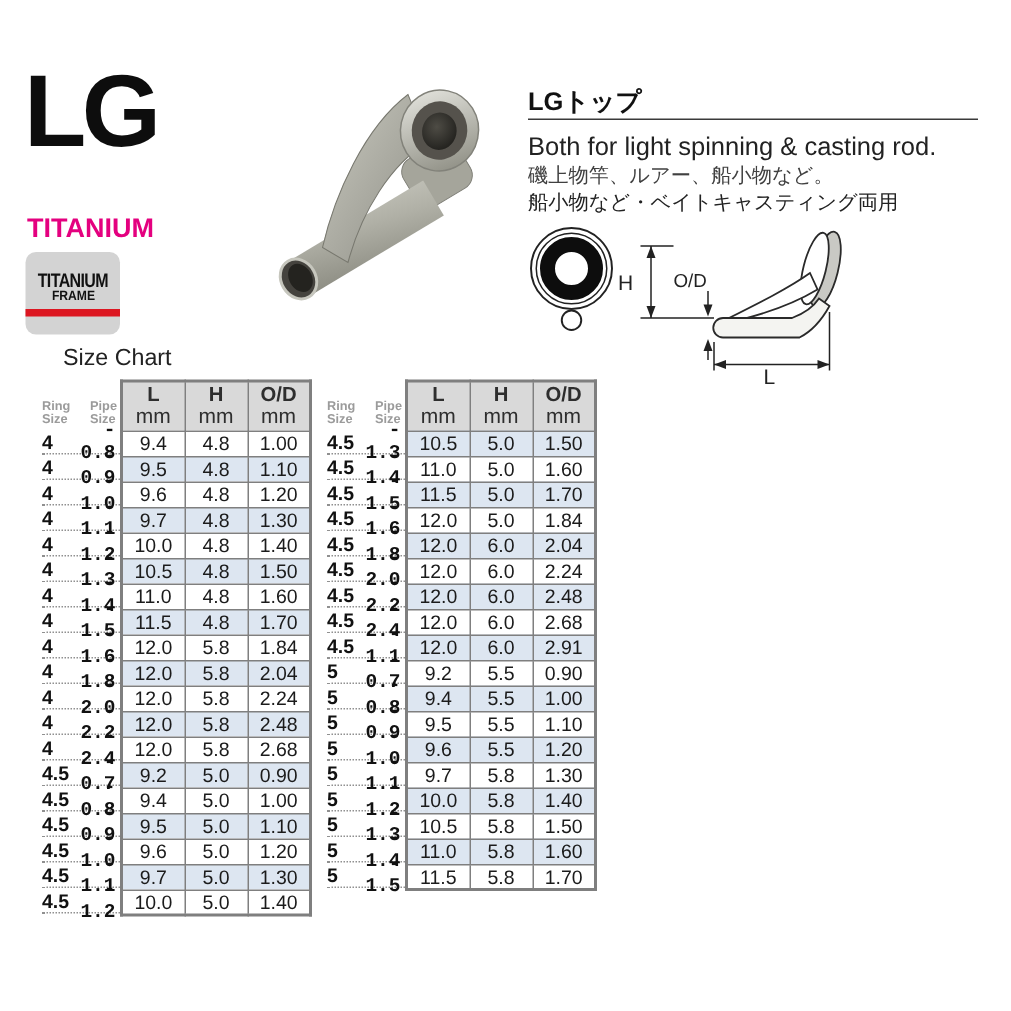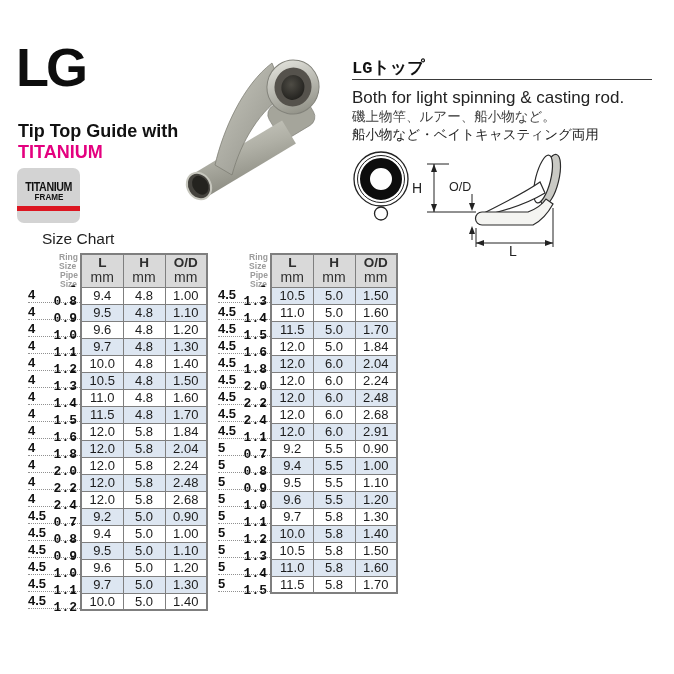--- a/index.html
+++ b/index.html
@@ -1,46 +1,46 @@
 <!DOCTYPE html>
 <html><head>
 <meta charset="utf-8">
 <style>
   html,body{margin:0;padding:0;background:#fff;}
   .page{position:relative;width:674px;height:674px;background:#ffffff;overflow:hidden;
         font-family:"Liberation Sans","DejaVu Sans",sans-serif;color:#1b1b1b;}
 
   
-  .model{position:absolute;left:16px;top:40px;font-size:54px;font-weight:700;
+  .model{position:absolute;left:16px;top:40px;font-size:68px;font-weight:700;
          letter-spacing:-3px;line-height:1;color:#0d0d0d;}
   .subtitle{position:absolute;left:18px;top:121px;font-size:18px;font-weight:700;color:#111;}
   .material{position:absolute;left:18px;top:142px;font-size:18px;font-weight:700;}
   .badge{position:absolute;left:17px;top:168px;width:63px;height:55px;background:#d3d3d3;
          border-radius:7px;display:flex;flex-direction:column;justify-content:center;align-items:center;}
   .badge .b1{font-size:13px;font-weight:700;color:#111;transform:scaleX(.82);letter-spacing:-.5px;line-height:1.05;}
   .badge .b2{font-size:9px;font-weight:700;color:#111;transform:scaleX(.9);line-height:1.1;}
   .badge .redbar{width:63px;height:5px;margin-top:3px;}
 
   
-  .jp-title{position:absolute;left:352px;top:56px;font-size:17px;font-weight:700;color:#111;font-family:Liberation Mono, monospace;}
+  .jp-title{position:absolute;left:352px;top:56px;font-size:17px;font-weight:700;color:#111;}
   .rule{position:absolute;left:352px;top:79px;width:300px;height:1px;background:#3a3a3a;}
   .desc-en{position:absolute;left:352px;top:88px;font-size:17px;color:#222;}
   .desc-jp1{position:absolute;left:352px;top:108px;font-size:13.5px;color:#404040;}
   .desc-jp2{position:absolute;left:352px;top:126px;font-size:13.5px;color:#222;}
 
   .photo{position:absolute;left:175px;top:45px;}
   .diagram{position:absolute;left:346px;top:146px;}
 
   
   .chart-title{position:absolute;left:42px;top:230px;font-size:15.5px;color:#222;}
   .tables{position:absolute;left:28px;top:253px;display:flex;gap:10px;align-items:flex-start;}
   .sizetable{display:flex;}
   .label-col{width:52px;}
   .label-head{height:33px;display:flex;justify-content:space-between;align-items:flex-end;
-              padding:0 2px 2px 0;box-sizing:border-box;flex-direction:column;}
+              padding:0 2px 2px 0;box-sizing:border-box;}
   .mini-h{font-size:8.5px;font-weight:700;color:#9b9b9b;line-height:1.05;}
   .mini-h span{display:block;}
   .label-row{height:17px;box-sizing:border-box;border-bottom:1px dotted #909090;
              display:flex;align-items:center;font-size:13px;font-weight:700;color:#111;}
   .label-row .ring{width:24px;}
   .label-row .pipe{flex:1;text-align:right;padding-right:3px;font-family:Liberation Mono, monospace;}
   table.data-box{border-collapse:collapse;table-layout:fixed;}
   table.data-box th,table.data-box td{border:1px solid #7f7f7f;width:42px;box-sizing:border-box;
         text-align:center;padding:0;}
   table.data-box{border:2px solid #7f7f7f;}
@@ -49,21 +49,20 @@
   table.data-box th .h-sub{display:block;font-size:14px;font-weight:400;line-height:1.05;}
   table.data-box td{height:17px;font-size:13px;color:#1b1b1b;background:#fff;}
   table.data-box tr.alt td{background:#dde6f1;}
 </style>
 </head>
 <body>
 
 <div class="page">
 
   <div class="model">LG</div>
-  <div class="subtitle">Tip Top Guide with</div>
   <div class="material" id="material" style="color: rgb(228, 0, 127);">TITANIUM</div>
   <div class="badge">
     <span class="b1">TITANIUM</span>
     <span class="b2">FRAME</span>
     <span class="redbar" id="redbar" style="background: rgb(220, 22, 33);"></span>
   </div>
 
   <svg class="photo" width="175" height="180" viewBox="0 0 175 180">
     <defs>
       <linearGradient id="tubeGrad" x1="0" y1="0" x2="0.4" y2="1">

